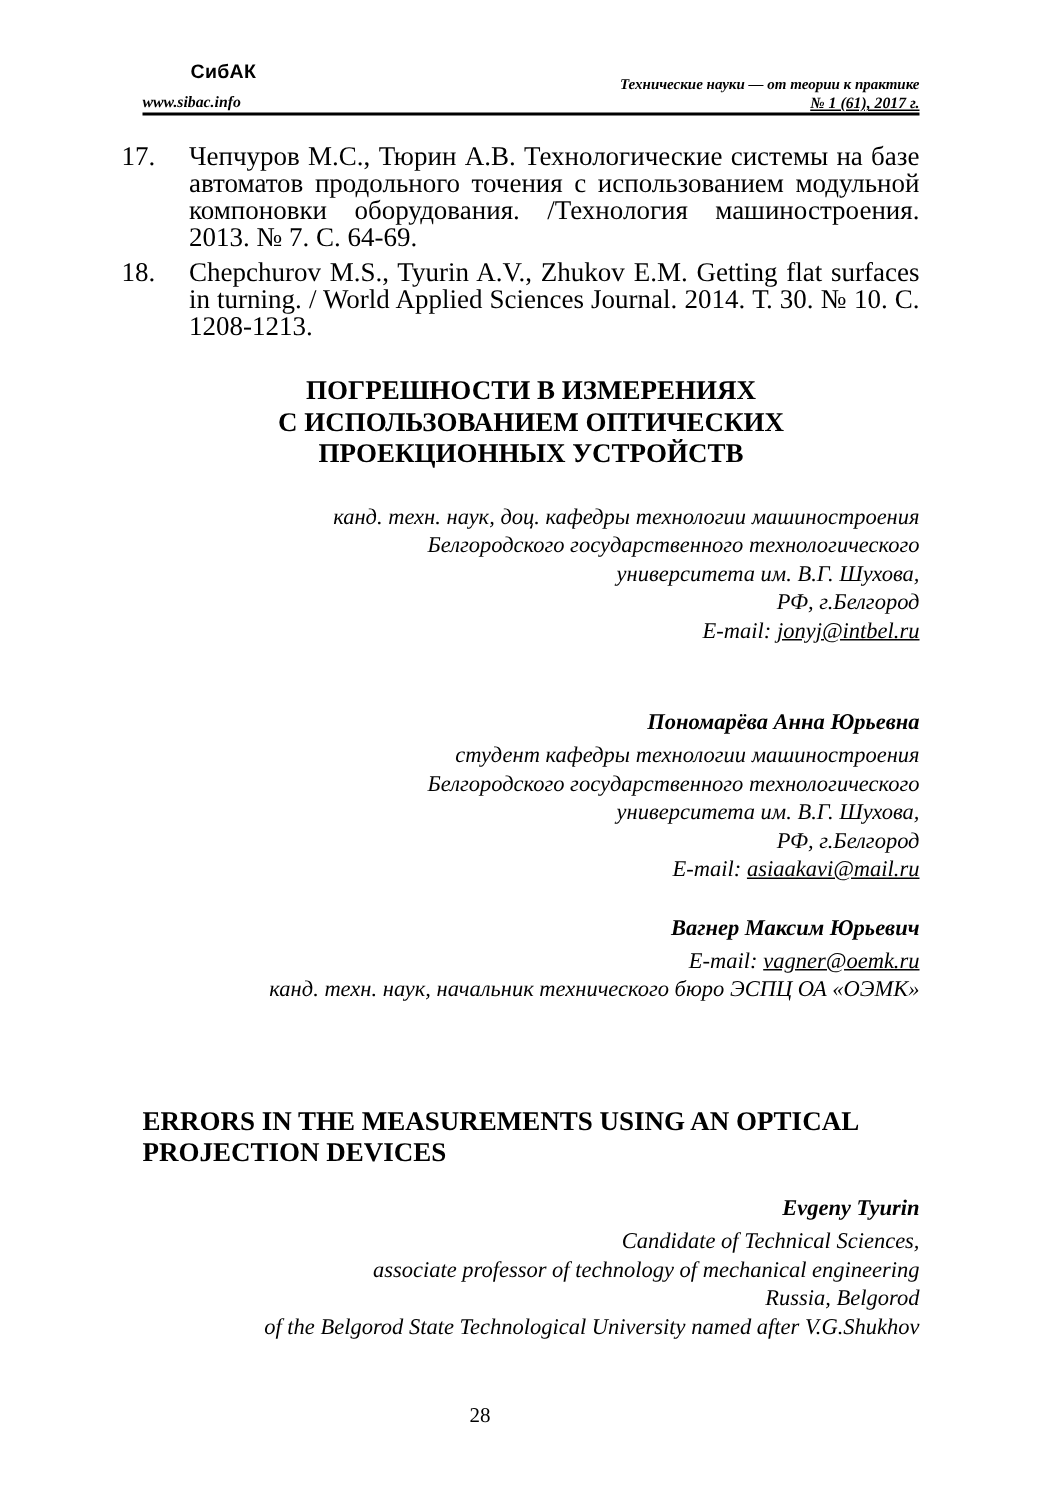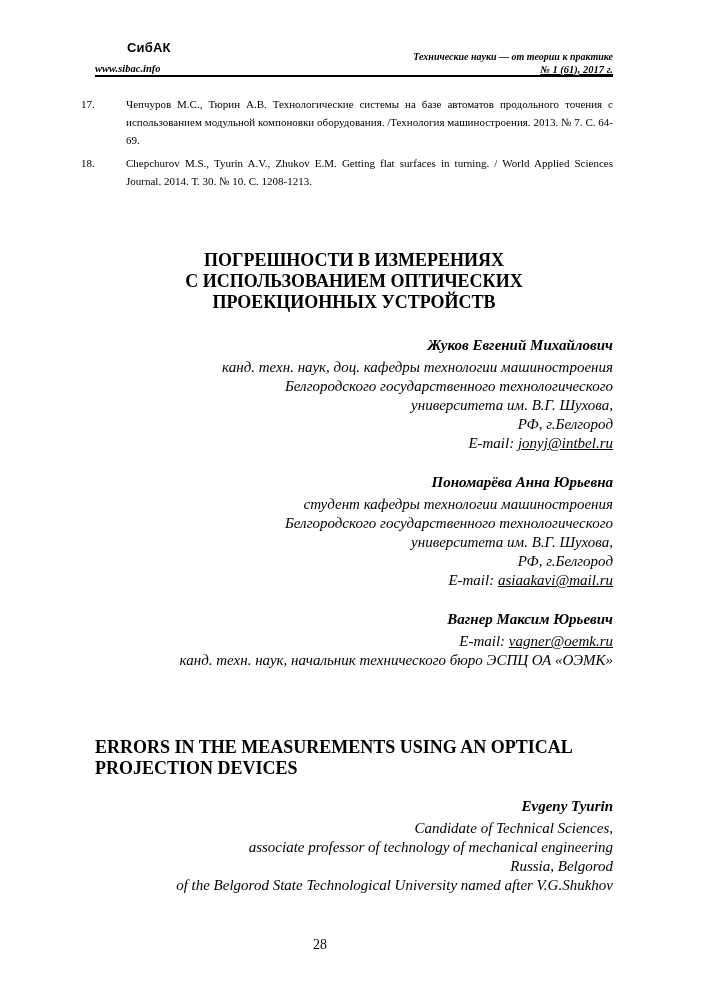--- a/index.html
+++ b/index.html
@@ -14,21 +14,21 @@
                font-weight: bold; font-size: 13px; letter-spacing: 0.2px; }
   .site-url { position: absolute; left: 0; top: 31px; font-style: italic; font-weight: bold;
               font-size: 10.5px; }
   .journal-title { position: absolute; right: 0; top: 19px; font-style: italic; font-weight: bold;
                    font-size: 10px; text-align: right; }
   .issue { position: absolute; right: 0; top: 32px; font-style: italic; font-weight: bold;
            font-size: 10.5px; text-decoration: underline; }
   .header-rule { position: absolute; left: 95px; top: 75px; width: 518px; height: 2px; background: #000; }
 
   
-  .refs { position: absolute; left: 95px; top: 95px; width: 518px; font-size: 11px; line-height: 18px; }
+  .refs { position: absolute; left: 95px; top: 95px; width: 518px; font-size: 18px; line-height: 18px; }
   .ref { position: relative; padding-left: 31px; margin-bottom: 5px; text-align: justify; }
   .ref .num { position: absolute; left: -14px; top: 0; }
 
   
   .title-ru { position: absolute; left: 95px; top: 250px; width: 518px; text-align: center;
               font-weight: bold; font-size: 18px; line-height: 21px; }
   .title-en { position: absolute; left: 95px; top: 737px; width: 518px; 
               font-weight: bold; font-size: 18px; line-height: 21px; }
 
   .author-block { position: absolute; left: 95px; width: 518px; text-align: right;
@@ -67,21 +67,20 @@
   </div>
 </div>
 
 <div class="title-ru">
   <div>ПОГРЕШНОСТИ В ИЗМЕРЕНИЯХ</div>
   <div>С ИСПОЛЬЗОВАНИЕМ ОПТИЧЕСКИХ</div>
   <div>ПРОЕКЦИОННЫХ УСТРОЙСТВ</div>
 </div>
 
 <div class="author-block" style="top: 336px;">
-  <div class="author-name">Жуков Евгений Михайлович</div>
   <div>канд. техн. наук, доц. кафедры технологии машиностроения</div>
   <div>Белгородского государственного технологического</div>
   <div>университета им. В.Г. Шухова,</div>
   <div>РФ, г.Белгород</div>
   <div><span>E-mail: </span><span class="email-link">jonyj@intbel.ru</span></div>
 </div>
 
 <div class="author-block" style="top: 473px;">
   <div class="author-name">Пономарёва Анна Юрьевна</div>
   <div>студент кафедры технологии машиностроения</div>

